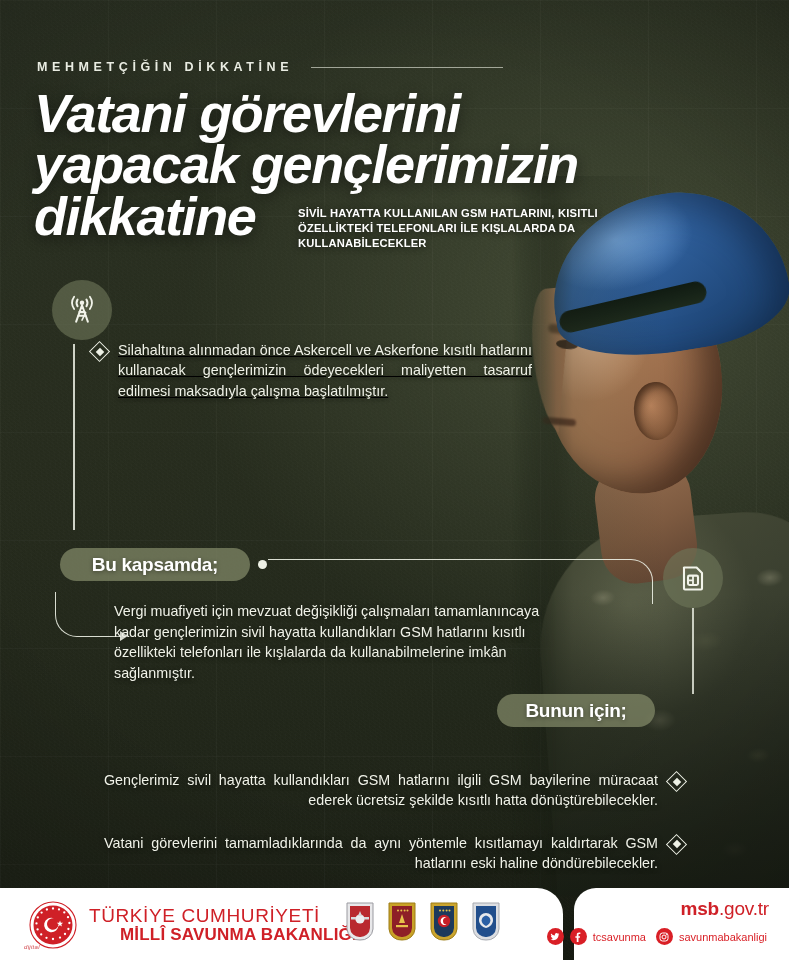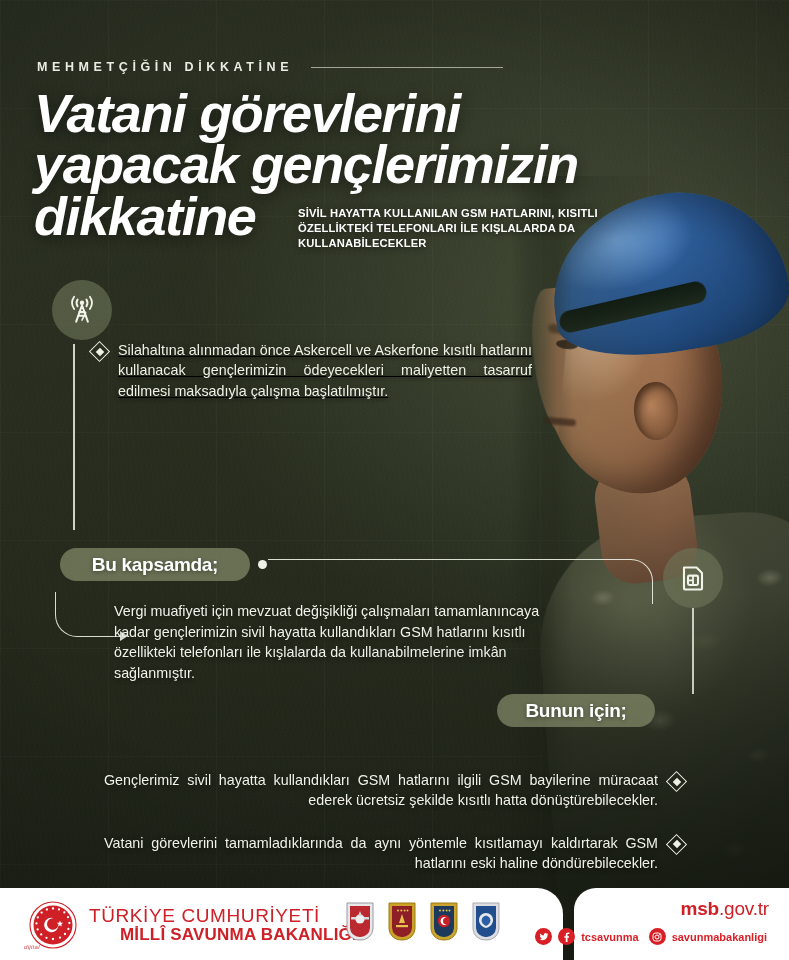--- a/index.html
+++ b/index.html
@@ -260,21 +260,21 @@
     position:absolute; right:20px; top:10px;
     font-size:19px; color:#cf2027; letter-spacing:-.2px; text-align:right;
   }
   .f-web b{ font-weight:700; }
   .f-web i{ font-style:normal; font-weight:400; }
   .f-social{
     position:absolute; right:18px; top:40px;
     display:flex; align-items:center; gap:6px;
   }
   .sicon{ width:17px; height:17px; border-radius:50%; background:#d91f26; display:flex; align-items:center; justify-content:center; }
-  .shandle{ font-size:11px; color:#d91f26; font-weight:700; margin-right:4px; }
+  .shandle{ font-size:11px; color:#d91f26; font-weight:400; margin-right:4px; }
 </style>
 </head>
 <body>
 
 <div class="poster">
 
   <div class="tex-grid"></div>
   <div class="tex-noise"></div>
 
   <div class="soldier">

